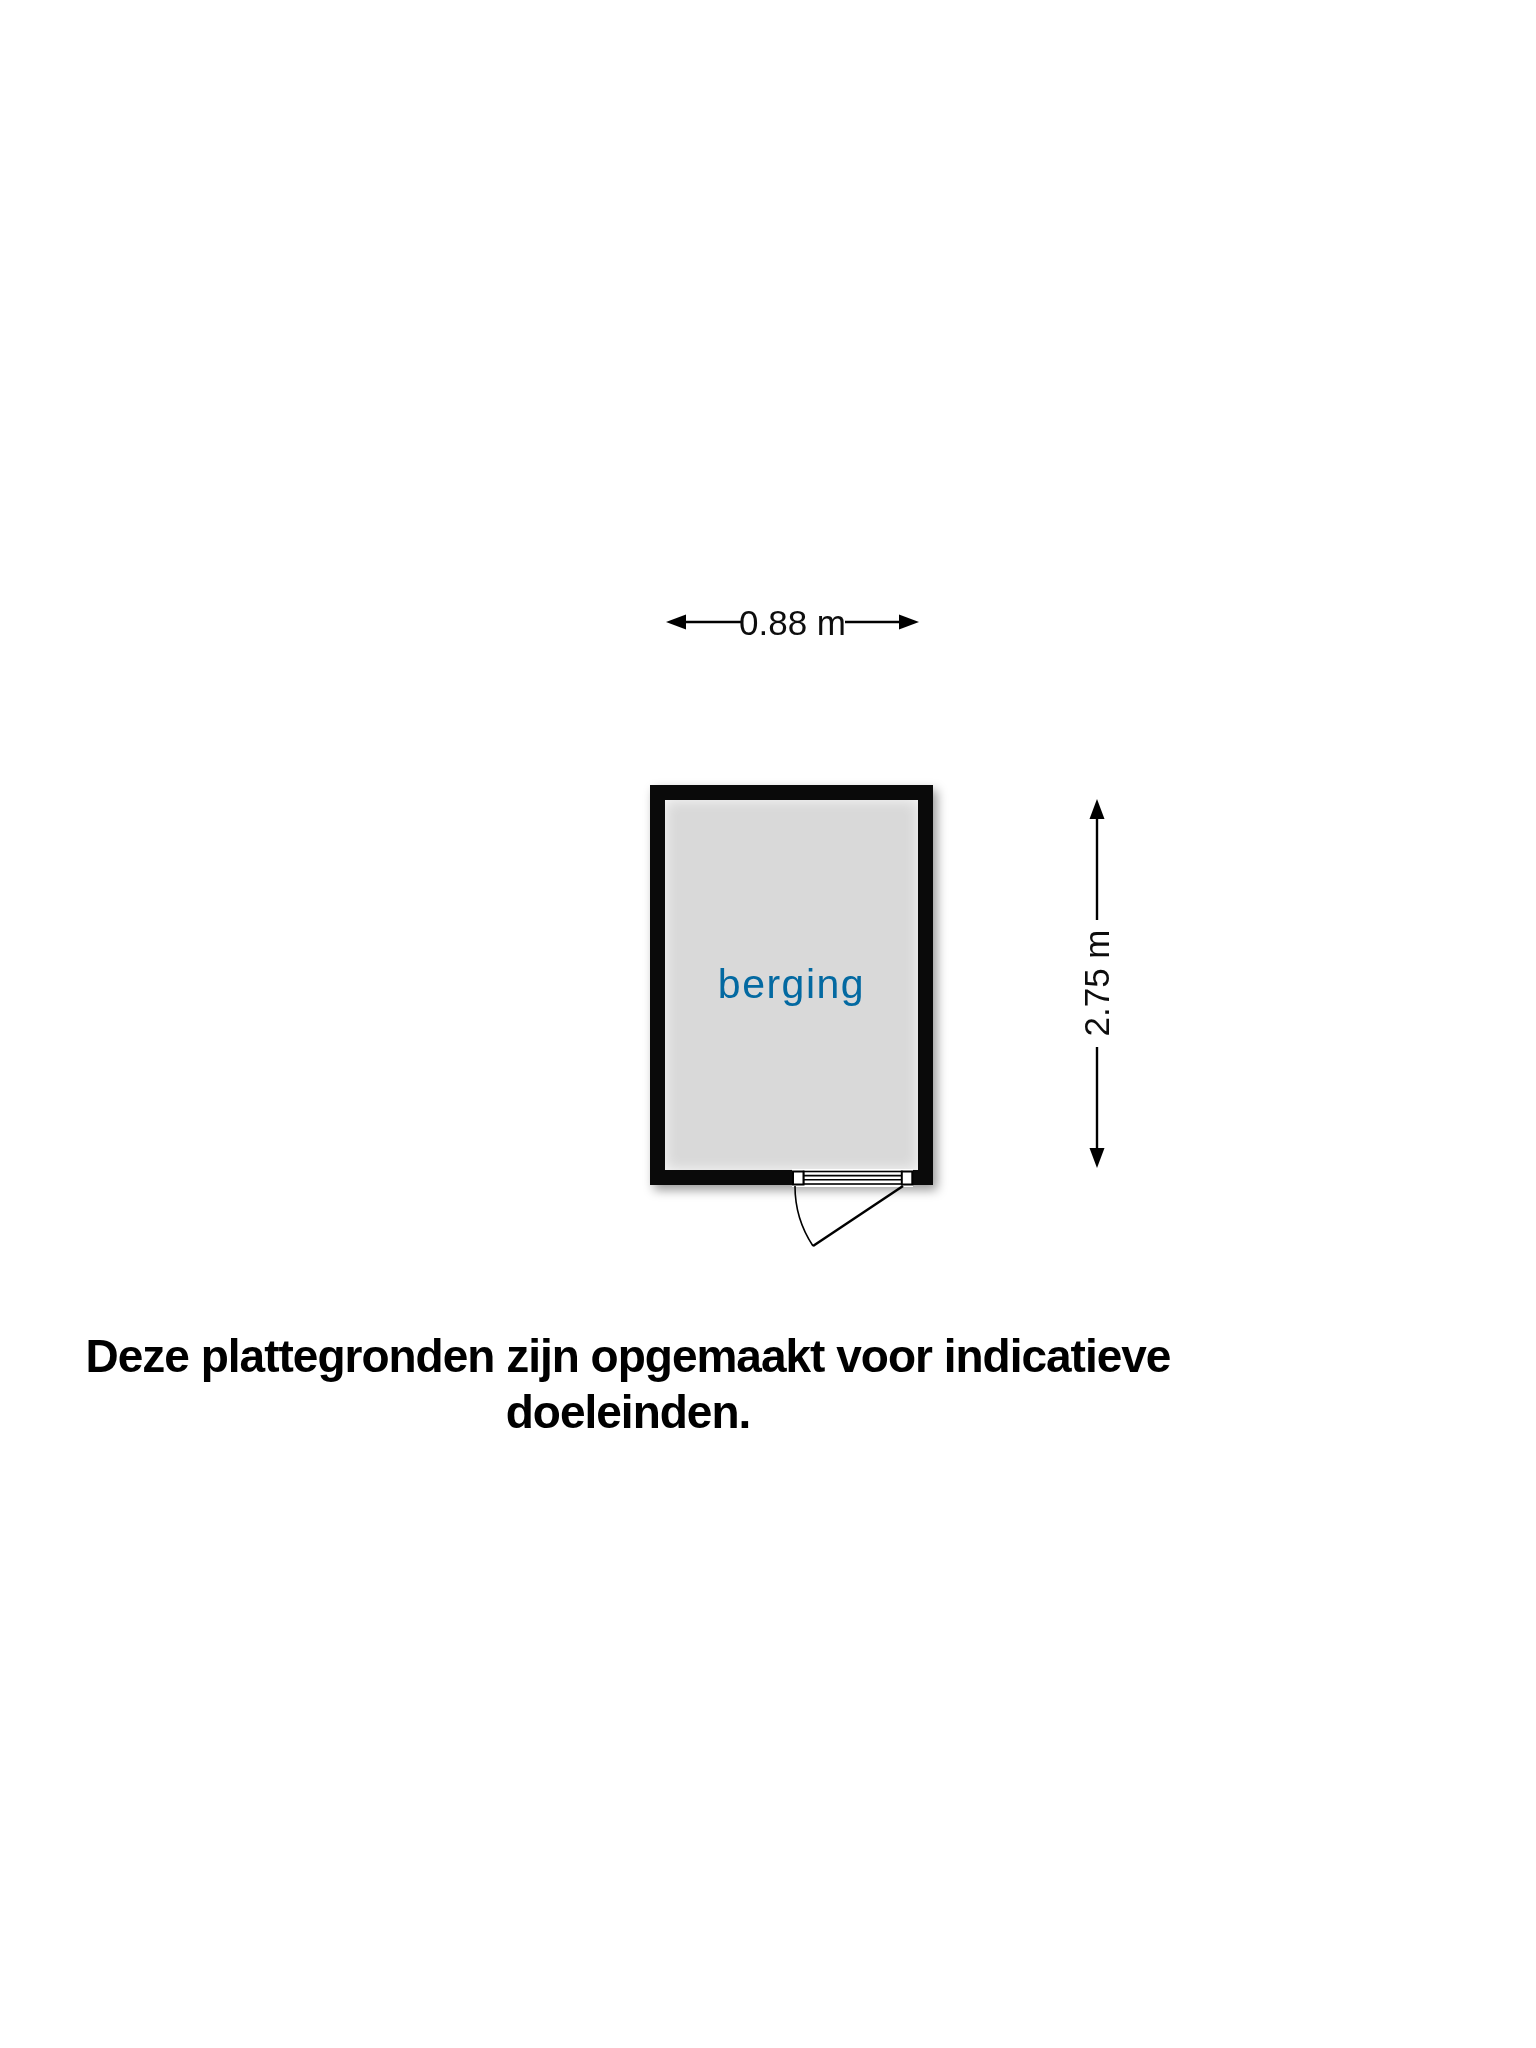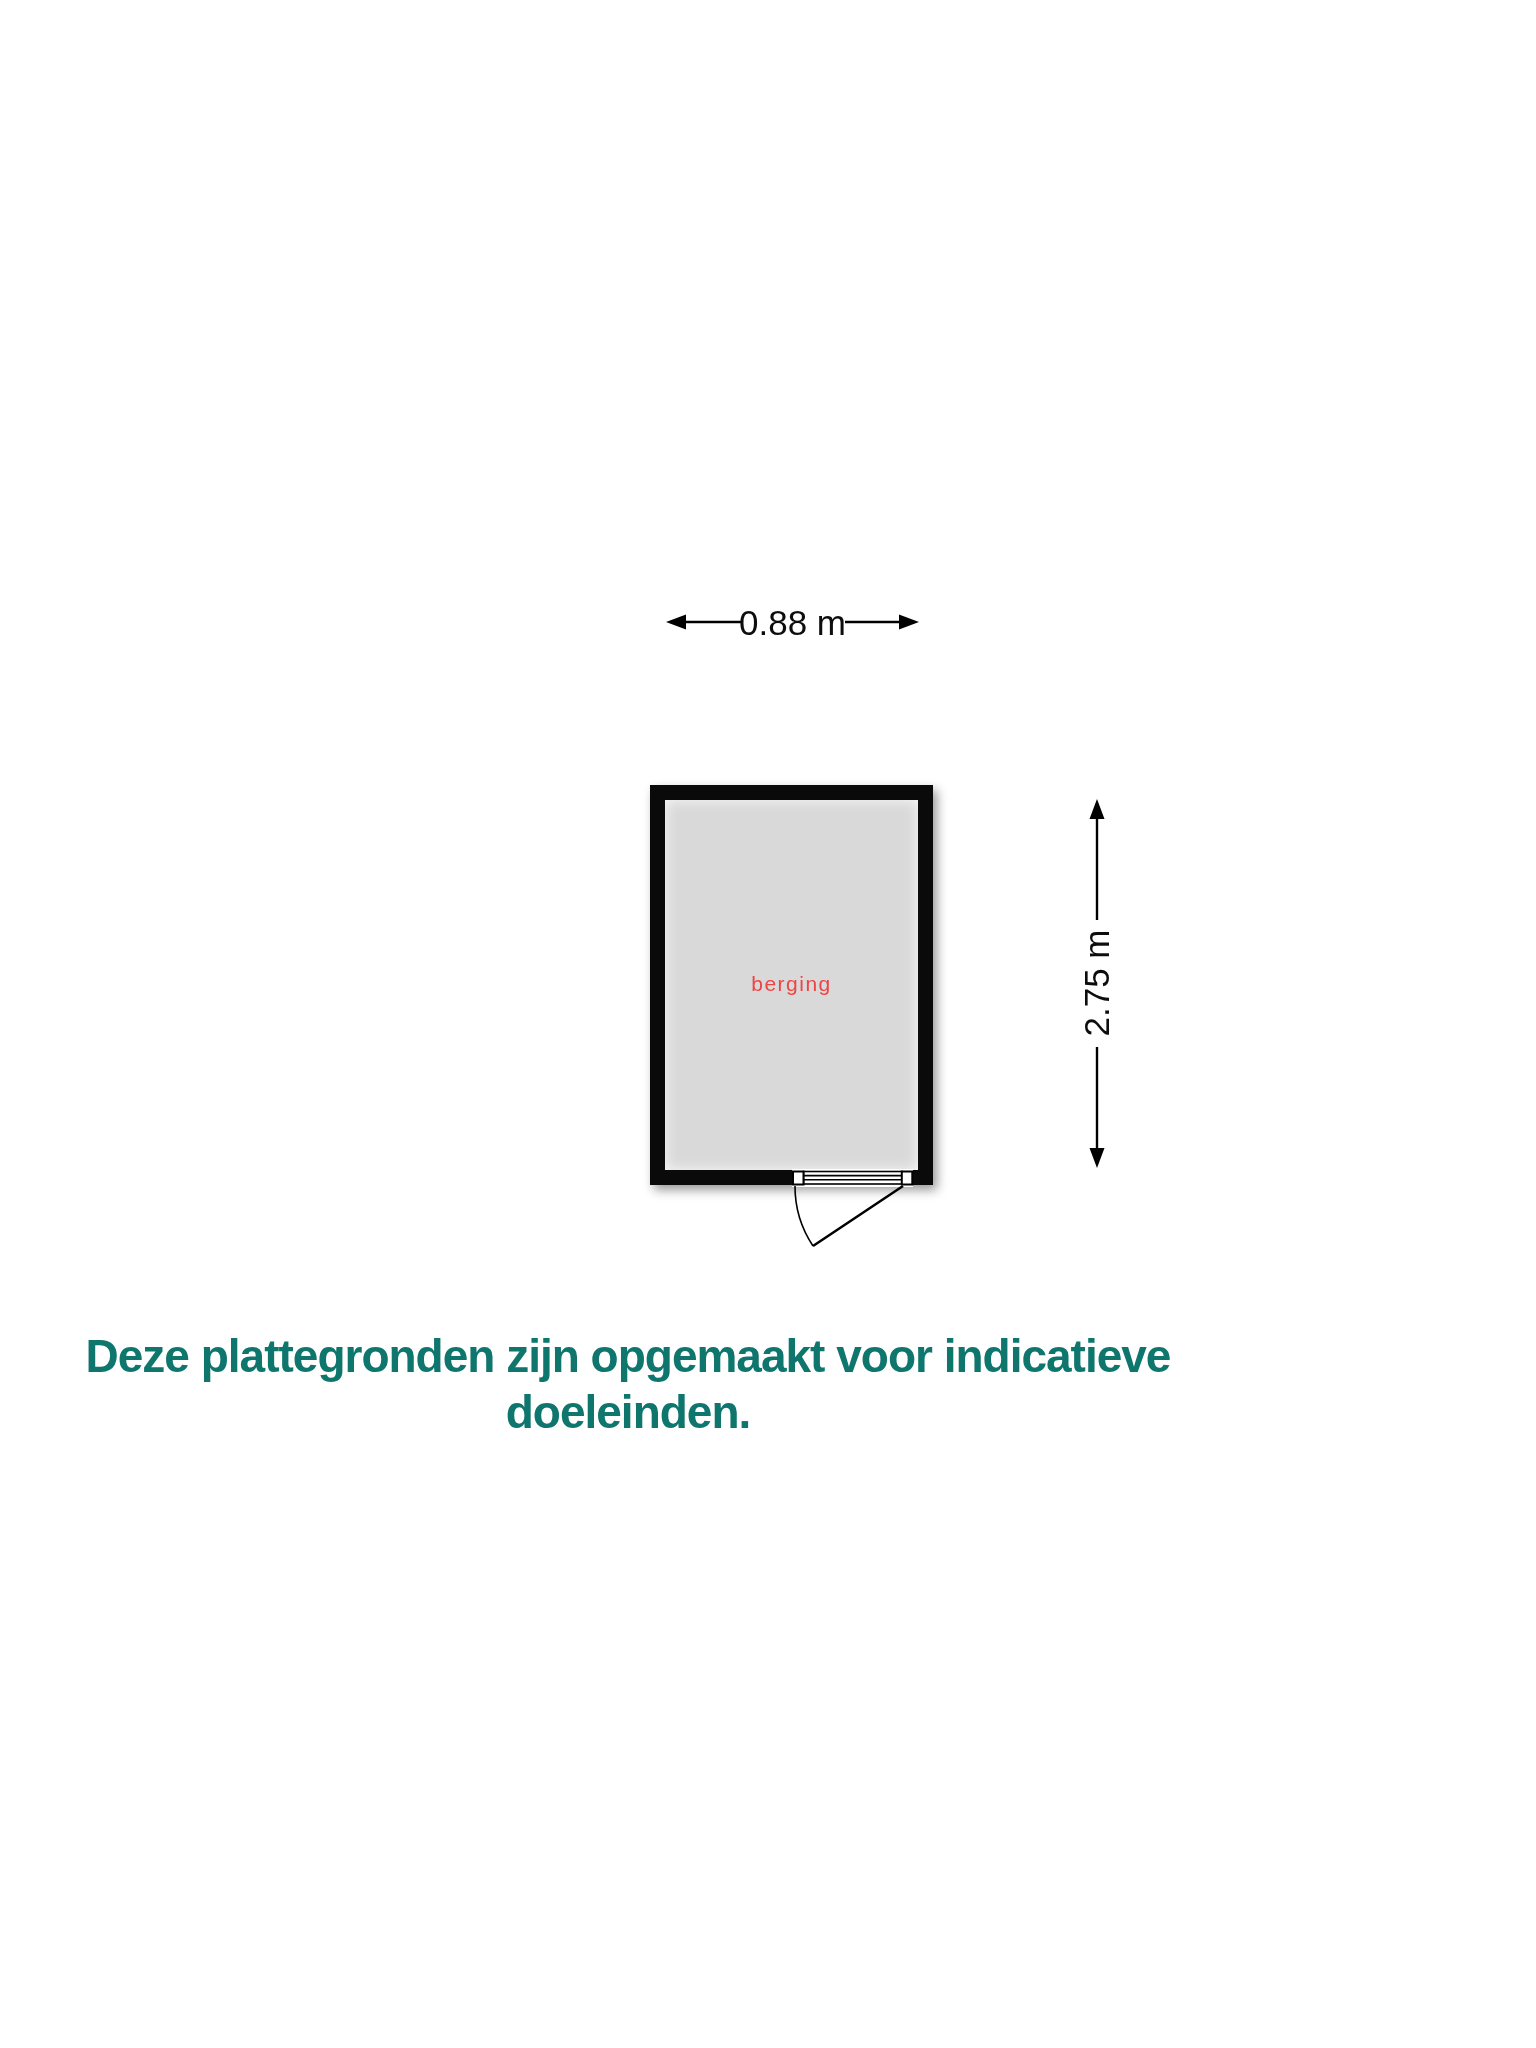--- a/index.html
+++ b/index.html
@@ -18,25 +18,25 @@
     left: 650px; top: 785px;
     width: 253px; height: 370px;
     border: 15px solid var(--wall, #0a0a0a);
     background: var(--fill, #d9d9d9);
     box-shadow: 4px 5px 10px rgba(0,0,0,0.40), inset 0 0 14px rgba(255,255,255,0.85);
   }
   .room-label {
     position: absolute;
     left: 665px; top: 964px;
     width: 253px;
-    font-size: 21px;
+    font-size: 41px;
     line-height: 40px;
     letter-spacing: 1.5px;
     text-align: center;
-    color: #ef4444;
+    color: #0369a1;
   }
 
   
   svg.overlay {
     position: absolute; left: 0; top: 0;
     width: 1536px; height: 2048px;
     pointer-events: none;
   }
   .ln  { stroke: var(--ink, #000); stroke-width: 2.4; fill: none; }
   .thin{ stroke: var(--ink, #000); stroke-width: 1.6; fill: none; }
@@ -62,21 +62,21 @@
 
   
   .disclaimer {
     position: absolute;
     left: 0; top: 1328px; width: 1256px;
     text-align: center;
     font-weight: bold;
     font-size: 46px;
     line-height: 56px;
     letter-spacing: -1px;
-    color: #0f766e;
+    color: #000000;
   }
 </style>
 </head>
 <body>
 
 <div class="canvas">
 
   <div class="room"></div>
   <div class="room-label">berging</div>
 

